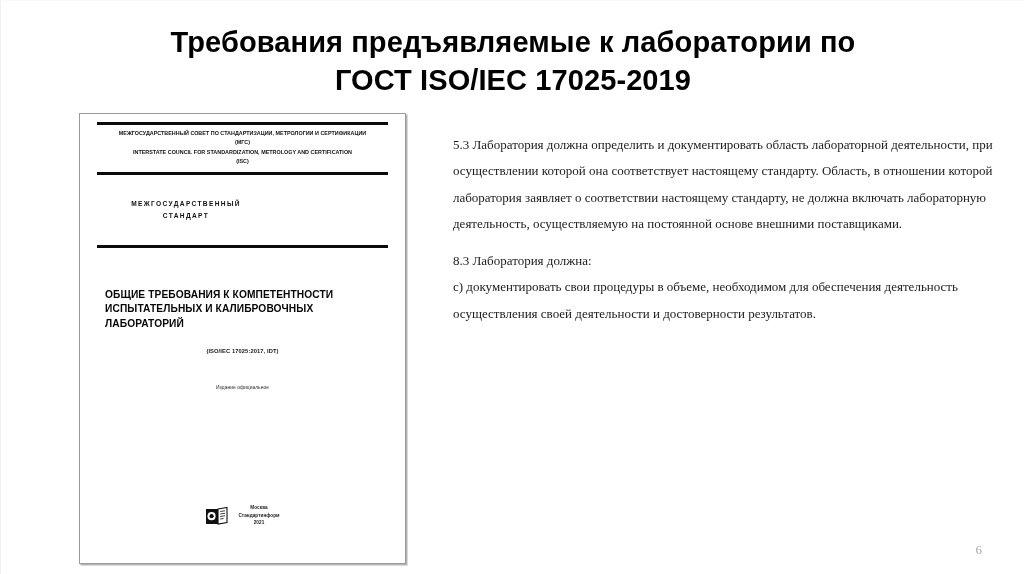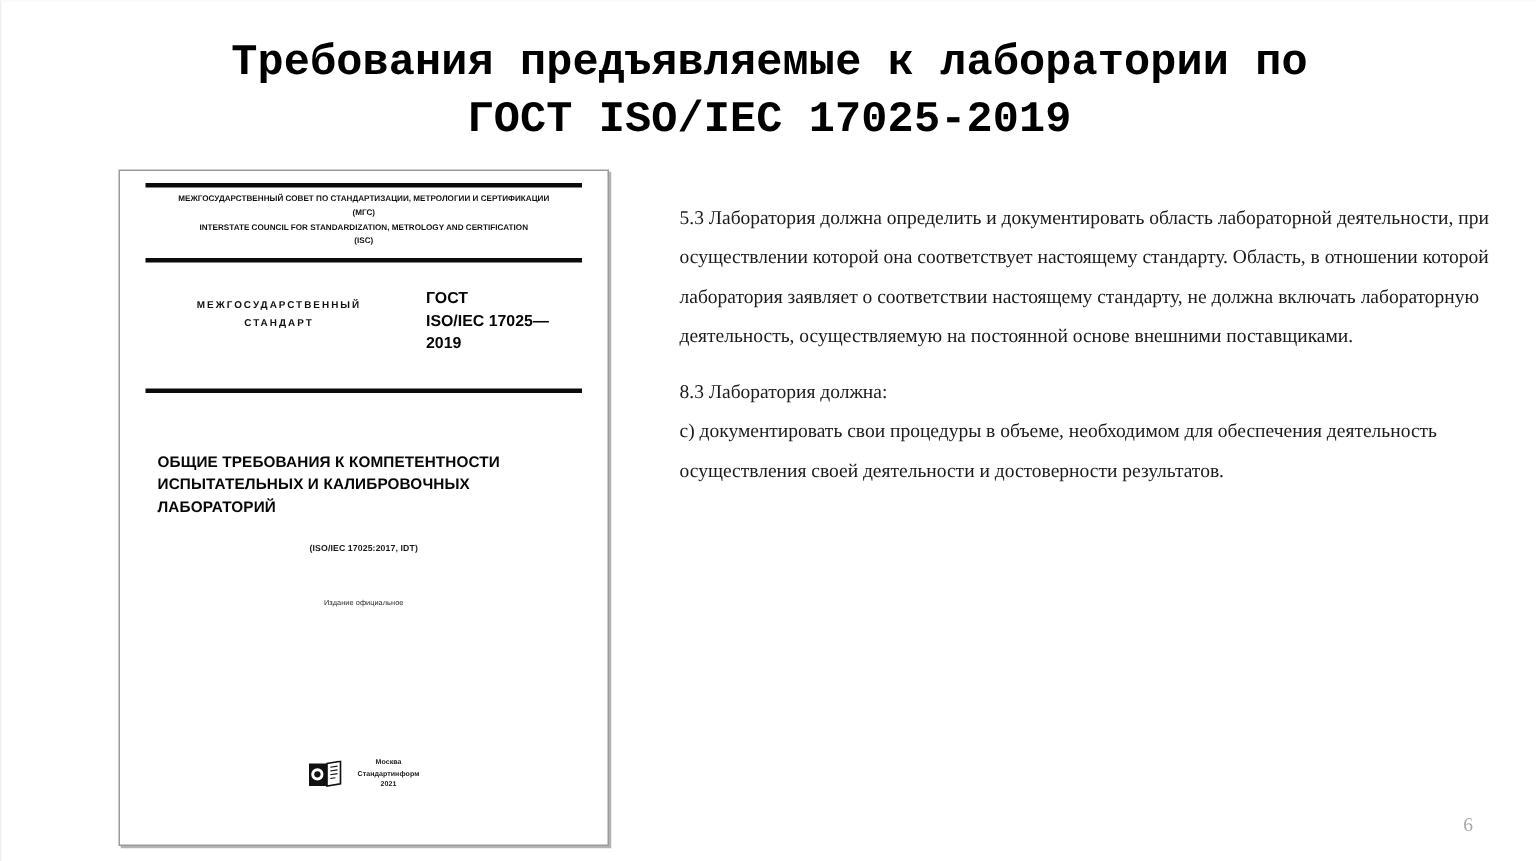--- a/index.html
+++ b/index.html
@@ -21,21 +21,21 @@
     overflow: hidden;
   }
 
   
   .slide-title {
     position: absolute;
     left: 60px;
     top: 22px;
     width: 904px;
     text-align: center;
-    font-family: Liberation Mono, monospace;
+    font-family: Liberation Sans, sans-serif;
     font-size: 29px;
     font-weight: 700;
     line-height: 1.32;
     color: #000000;
     letter-spacing: 0.1px;
   }
   .slide-title .t-line { display: block; white-space: nowrap; }
 
   
   .doc-cover {
@@ -214,25 +214,20 @@
         <div>INTERSTATE COUNCIL FOR STANDARDIZATION, METROLOGY AND CERTIFICATION</div>
         <div class="sub">(ISC)</div>
       </div>
 
       <div class="rule r2"></div>
 
       <div class="std-row">
         <div class="std-left">
           <div>МЕЖГОСУДАРСТВЕННЫЙ</div>
           <div>СТАНДАРТ</div>
-        </div>
-        <div class="std-right">
-          <span>ГОСТ</span>
-          <span>ISO/IEC 17025—</span>
-          <span>2019</span>
         </div>
       </div>
 
       <div class="rule r3"></div>
 
       <div class="doc-maintitle">
         <span>ОБЩИЕ ТРЕБОВАНИЯ К КОМПЕТЕНТНОСТИ</span>
         <span>ИСПЫТАТЕЛЬНЫХ И КАЛИБРОВОЧНЫХ</span>
         <span>ЛАБОРАТОРИЙ</span>
       </div>

